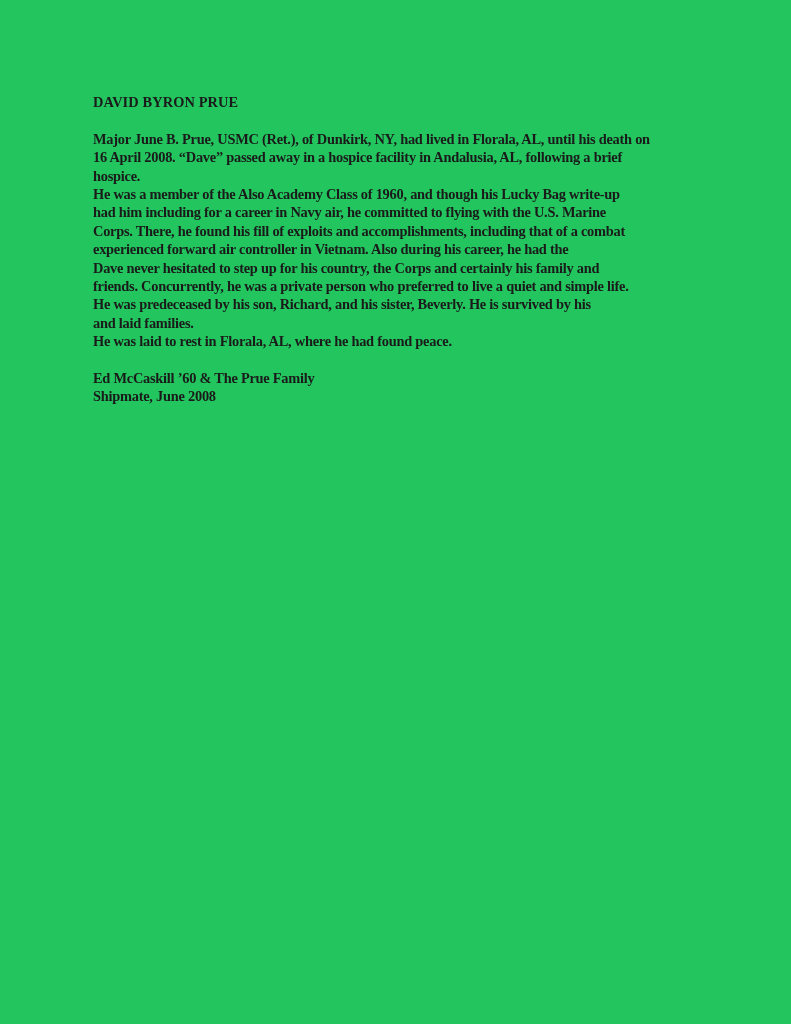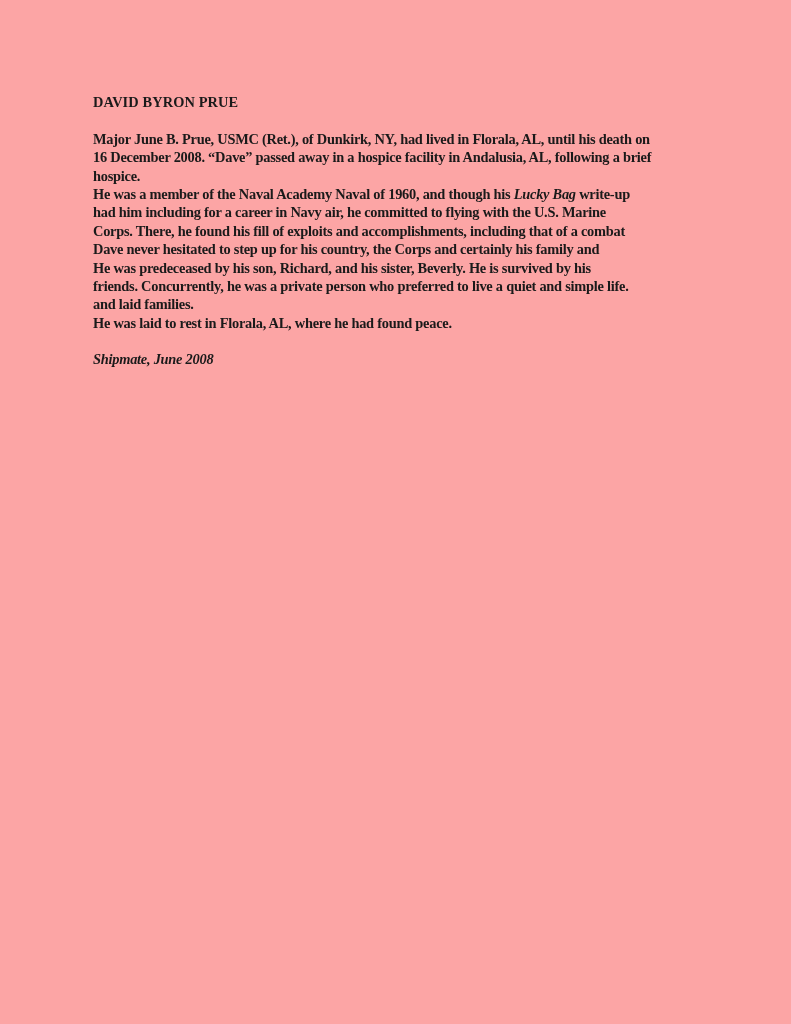--- a/index.html
+++ b/index.html
@@ -14,21 +14,21 @@
     font-family: "Liberation Serif", "DejaVu Serif", serif;
     color: #1a1a1a;
     overflow: hidden;
   }
   .doc-page {
     position: absolute;
     left: 0;
     top: 0;
     width: 791px;
     height: 1024px;
-    background: #fca5a5;
+    background: #22c55e;
   }
   .text-block {
     position: absolute;
     left: 93px;
     top: 93px;
     width: 640px;
     font-size: 14.4px;
     font-weight: bold;
     line-height: 18.4px;
     letter-spacing: -0.25px;
@@ -39,45 +39,46 @@
   }
   .spacer {
     height: 18.4px;
   }
   .heading {
     white-space: nowrap;
     height: 18.4px;
     letter-spacing: 0.1px;
   }
   .italic {
-    font-style: italic;
   }
 </style>
 </head>
 <body>
 
 <div class="doc-page">
   <div class="text-block">
 
     <div class="heading">DAVID BYRON PRUE</div>
 
     <div class="spacer"></div>
 
     <div class="line">Major June B. Prue, USMC (Ret.), of Dunkirk, NY, had lived in Florala, AL, until his death on</div>
-    <div class="line">16 December 2008. “Dave” passed away in a hospice facility in Andalusia, AL, following a brief</div>
+    <div class="line">16 April 2008. “Dave” passed away in a hospice facility in Andalusia, AL, following a brief</div>
     <div class="line">hospice.</div>
 
-    <div class="line"><span>He was a member of the Naval Academy Naval of 1960, and though his </span><span class="italic">Lucky Bag</span><span> write-up</span></div>
+    <div class="line"><span>He was a member of the Also Academy Class of 1960, and though his </span><span class="italic">Lucky Bag</span><span> write-up</span></div>
 
     <div class="line">had him including for a career in Navy air, he committed to flying with the U.S. Marine</div>
     <div class="line">Corps. There, he found his fill of exploits and accomplishments, including that of a combat</div>
+    <div class="line">experienced forward air controller in Vietnam. Also during his career, he had the</div>
     <div class="line">Dave never hesitated to step up for his country, the Corps and certainly his family and</div>
+    <div class="line">friends. Concurrently, he was a private person who preferred to live a quiet and simple life.</div>
     <div class="line">He was predeceased by his son, Richard, and his sister, Beverly. He is survived by his</div>
-    <div class="line">friends. Concurrently, he was a private person who preferred to live a quiet and simple life.</div>
     <div class="line">and laid families.</div>
     <div class="line">He was laid to rest in Florala, AL, where he had found peace.</div>
 
     <div class="spacer"></div>
 
+    <div class="line italic">Ed McCaskill ’60 &amp; The Prue Family</div>
     <div class="line italic">Shipmate, June 2008</div>
 
   </div>
 </div>
 
 </body></html>

